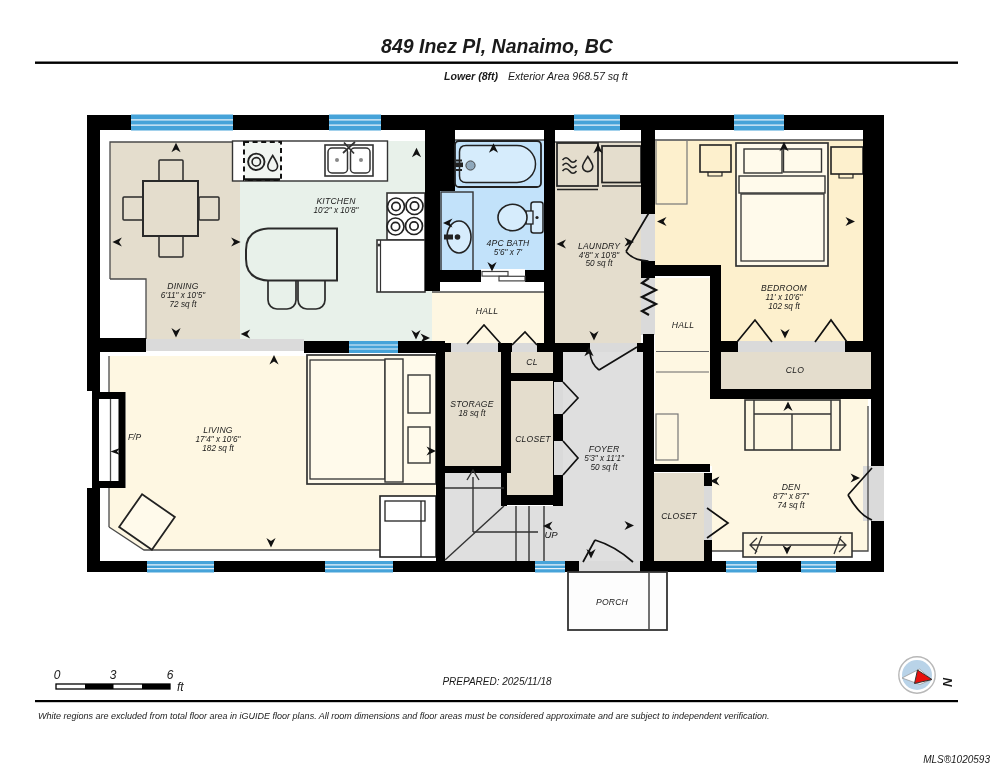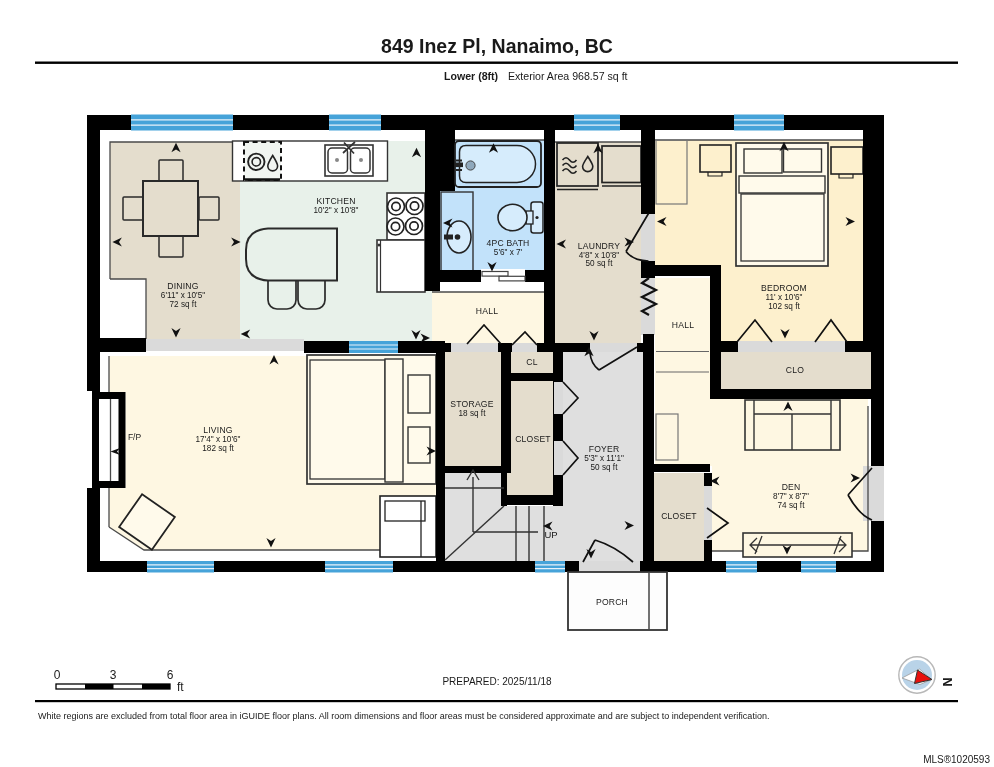--- a/index.html
+++ b/index.html
@@ -1,16 +1,16 @@
 <!DOCTYPE html>
 <html><head>
 <meta charset="utf-8">
 <style>
 html,body{margin:0;padding:0;background:#fff;}
-#page{position:relative;width:994px;height:767px;background:#5eead4;overflow:hidden;}
+#page{position:relative;width:994px;height:767px;background:#5eead4;overflow:hidden;font-style:italic;}
 svg{position:absolute;top:0;left:0;}
 text{font-family:"Liberation Sans",sans-serif;fill:#1a1a1a;}
 .rl{font-size:8.6px;letter-spacing:.2px;}
 .rd{font-size:8.2px;}
 </style>
 </head>
 <body>
 <div id="page">
 <svg width="994" height="767" viewBox="0 0 994 767">
 

